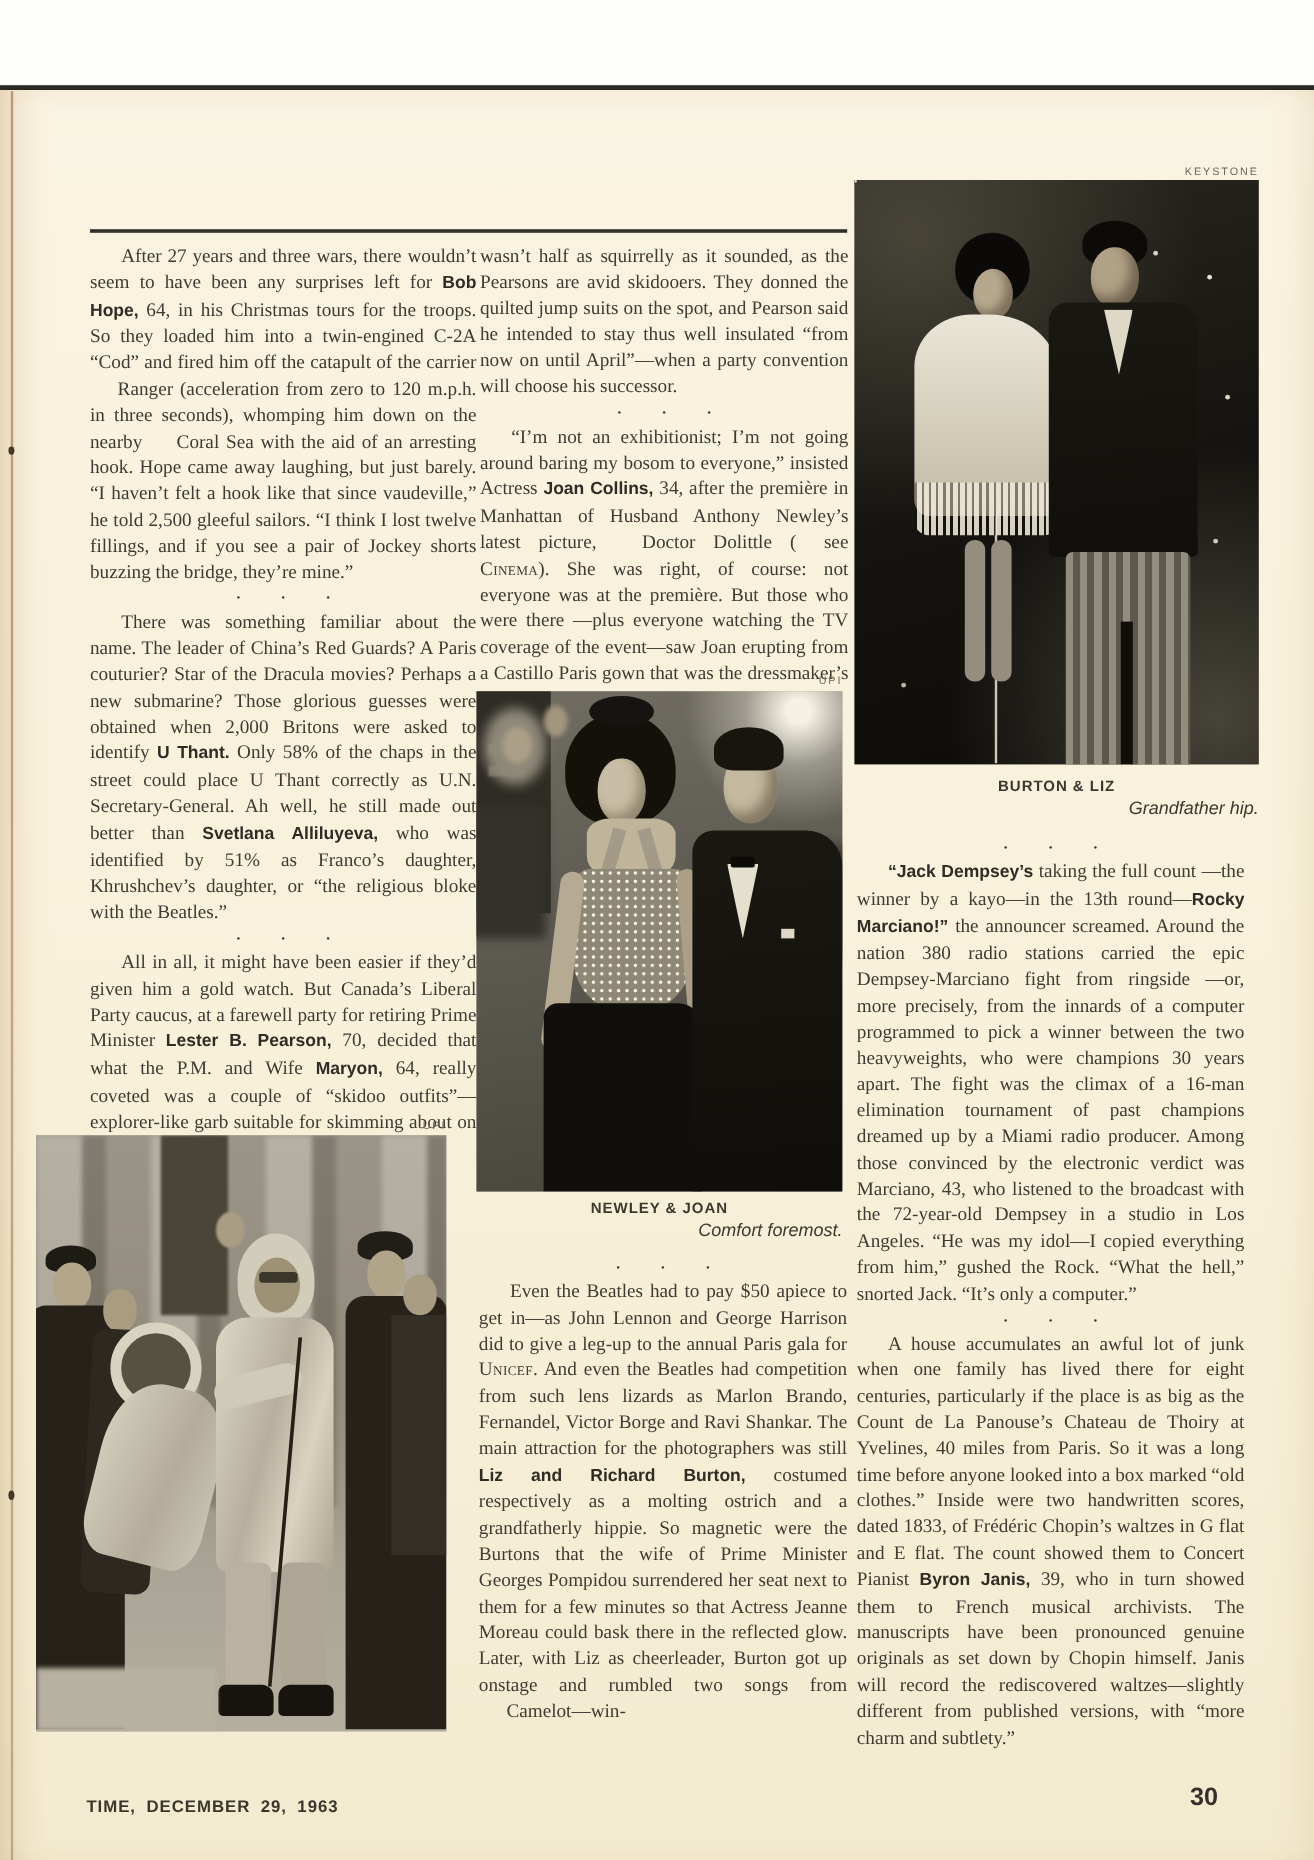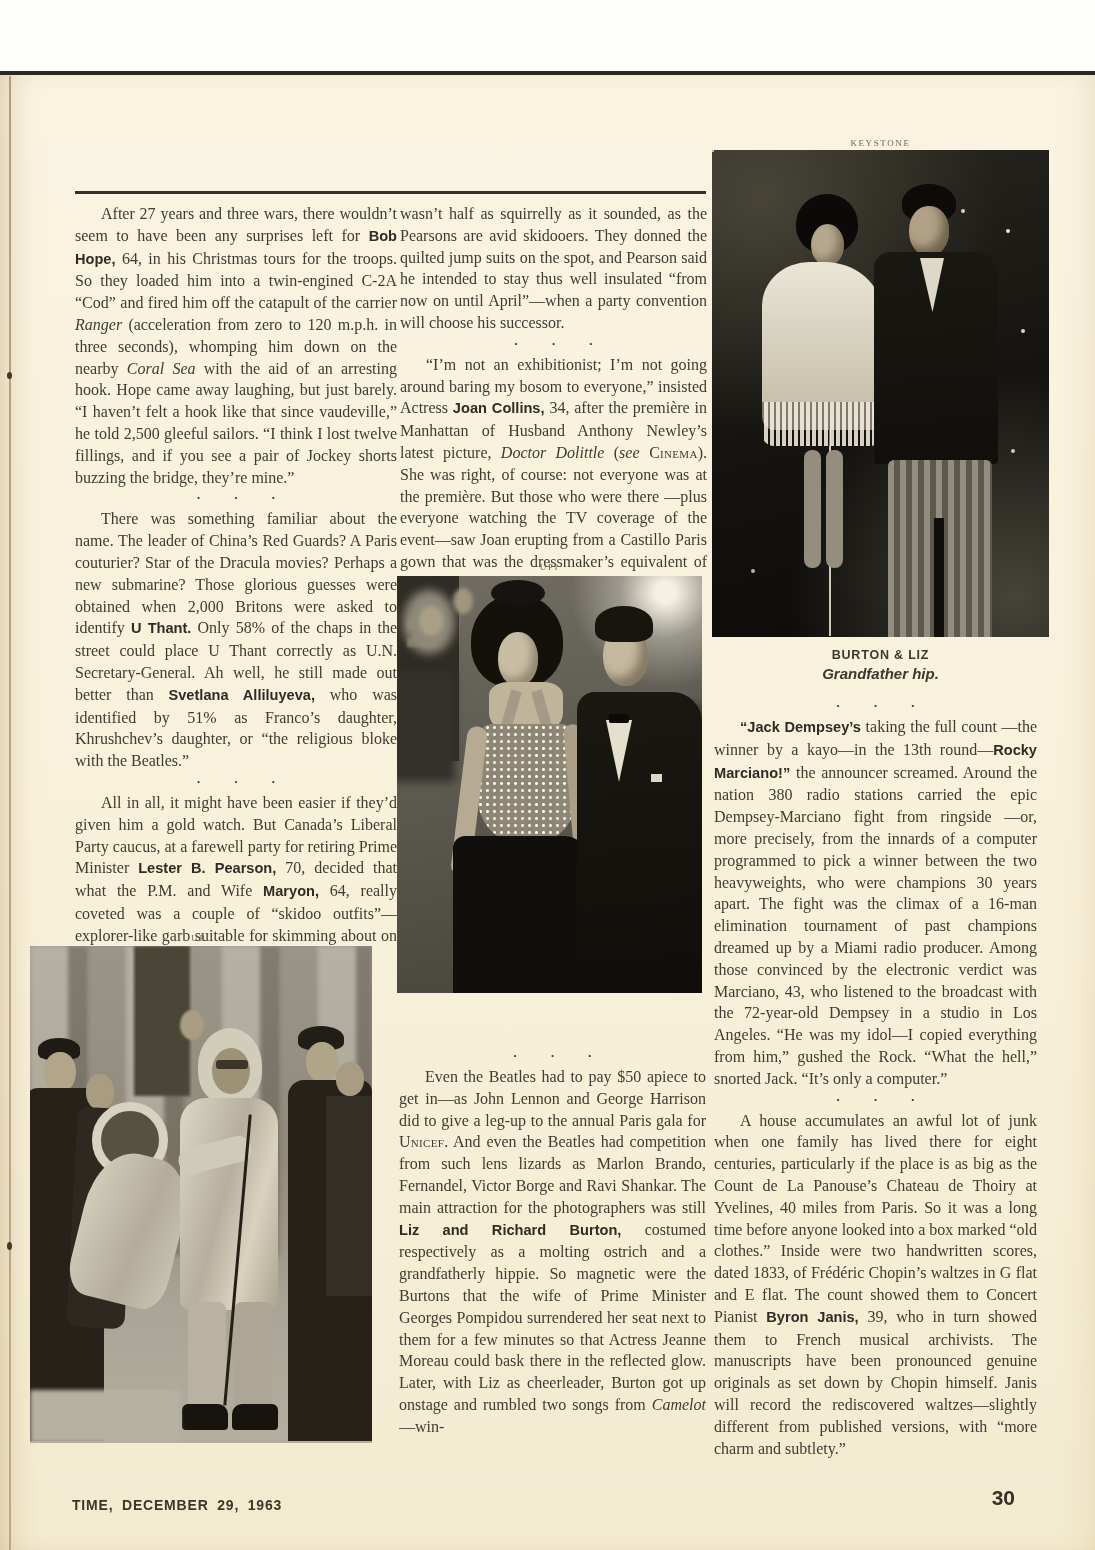--- a/index.html
+++ b/index.html
@@ -20,30 +20,30 @@
   .title-rule{position:absolute;left:75px;top:191px;width:631px;height:3px;background:#33302a;}
 
   .col{position:absolute;color:#3f3b32;}
   .col-left{left:75px;top:203px;width:322px;}
   .col-mid-top{left:400px;top:203px;width:307px;}
   .col-mid-bottom{left:399px;top:1046px;width:307px;}
   .col-right{left:714px;top:696px;width:323px;}
   .para{margin:0;font-size:16px;line-height:21.8px;text-align:justify;color:#3f3b32;}
   .para.ind{text-indent:26px;}
   .bn{font-family:"Liberation Sans",sans-serif;font-weight:700;font-size:14.6px;color:#2f2c25;}
-  .it{font-style:italic;}
+  .it{margin-left:23px;}
   .sc{font-variant:small-caps;letter-spacing:.3px;}
   .dots{margin:6px 0 5px;font-size:9px;line-height:9px;text-align:center;
         letter-spacing:16px;padding-left:16px;color:#3a372f;}
 
-  .credit{position:absolute;font-family:Liberation Serif, serif;font-size:9px;
-          letter-spacing:1.6px;color:#6e6757;text-align:center;}
+  .credit{position:absolute;font-family:Liberation Sans, sans-serif;font-size:9px;
+          letter-spacing:1.6px;color:#6e6757;text-align:right;}
   .caption{position:absolute;text-align:center;color:#3b382e;font-family:"Liberation Sans",sans-serif;}
   .caption .names{font-weight:700;font-size:12.5px;letter-spacing:.8px;}
-  .caption .desc{font-weight:700;font-style:italic;font-size:15px;margin-top:3px;}
+  .caption .desc{font-weight:400;font-style:italic;font-size:15px;margin-top:3px;text-align:right;}
 
   .footer-issue{position:absolute;left:72px;top:1497px;font-family:"Liberation Sans",sans-serif;
           font-weight:700;font-size:14px;letter-spacing:.8px;word-spacing:4px;color:#3a362c;}
   .page-num{position:absolute;left:940px;top:1486px;width:75px;text-align:right;
           font-family:"Liberation Sans",sans-serif;font-weight:700;font-size:21px;color:#35312a;}
 
   .photo{position:absolute;overflow:hidden;}
   .photo div{position:absolute;}
 
   
@@ -222,20 +222,24 @@
     <div class="p2-arm-l"></div>
     <div class="p2-arm-r"></div>
     <div class="p2-gown"></div>
     <div class="p2-newley-suit"></div>
     <div class="p2-newley-shirt"></div>
     <div class="p2-bowtie"></div>
     <div class="p2-pocket"></div>
     <div class="p2-newley-face"></div>
     <div class="p2-newley-hair"></div>
   </div>
+  <div class="caption" style="left:397px;top:1000px;width:305px;">
+    <div class="names">NEWLEY &amp; JOAN</div>
+    <div class="desc">Comfort foremost.</div>
+  </div>
 
   <div class="credit" style="left:30px;top:933px;width:342px;">UPI</div>
   <div class="photo" id="photo3">
     <div class="p3-columns"></div>
     <div class="p3-door"></div>
     <div class="p3-man3-face"></div>
     <div class="p3-man1-hat"></div>
     <div class="p3-man1-face"></div>
     <div class="p3-man1-body"></div>
     <div class="p3-man2-face"></div>

